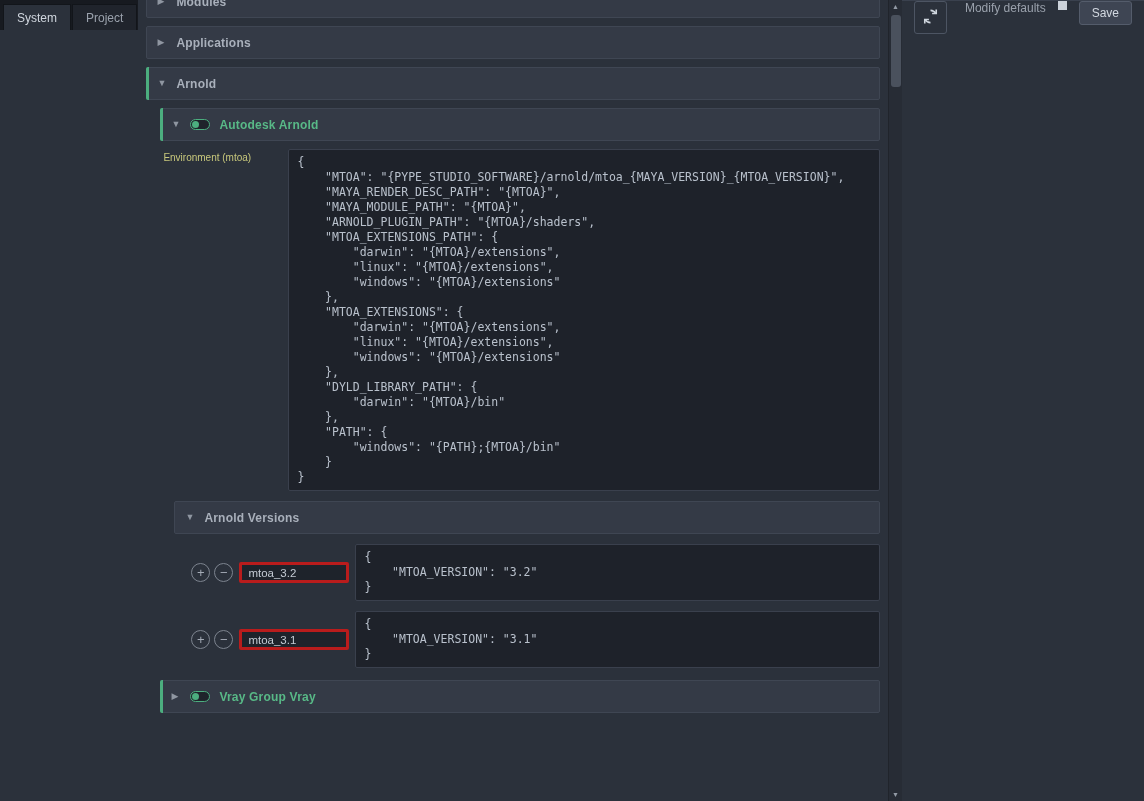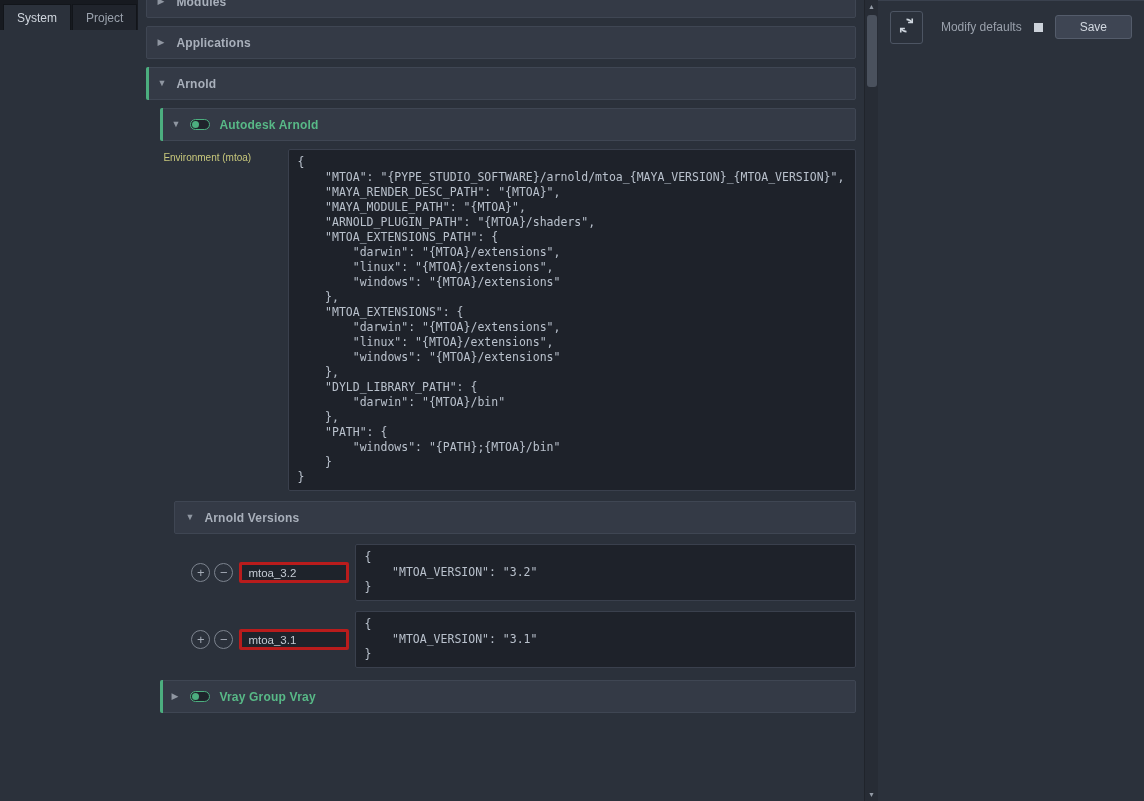--- a/index.html
+++ b/index.html
@@ -51,26 +51,26 @@
   .vray-header{margin-top:12px;}
 
   
   .scrollbar{position:absolute;top:0;right:0;bottom:0;width:14px;background:#272c35;border-left:1px solid #20242b;}
   .sb-arrow{height:13px;font-size:7px;color:#939aa5;text-align:center;line-height:13px;cursor:pointer;}
   .sb-arrow.bottom{position:absolute;bottom:0;left:0;right:0;}
   .sb-thumb{position:absolute;top:15px;left:2px;width:10px;height:72px;background:#4a515d;border-radius:3px;cursor:grab;}
 
   
   .footer{flex:none;height:53px;border-top:1px solid #3a414e;background:#2b313b;display:flex;
-       align-items:center;padding:0 12px;gap:12px;}
+       align-items:flex-start;padding:0 12px;gap:12px;}
   .refresh-btn{width:33px;height:33px;border:1px solid #4d5563;border-radius:3px;background:transparent;
        display:flex;align-items:center;justify-content:center;cursor:pointer;padding:0;}
   .modify-label{font-size:12px;color:#9aa1ac;margin-left:6px;}
   .modify-box{width:9px;height:9px;background:#ccd2da;flex:none;cursor:pointer;}
-  .save-btn{margin-left:auto;height:24px;padding:0 24px;background:#3e4553;border:1px solid #545c6b;
+  .save-btn{margin-left:auto;height:24px;padding:0 12px;background:#3e4553;border:1px solid #545c6b;
        border-radius:3px;color:#d2d8e0;font-size:12px;cursor:pointer;}
 </style>
 </head>
 <body>
 
 <div class="app">
 
   <div class="tabbar">
     <div class="tab active">System</div>
     <div class="tab">Project</div>

